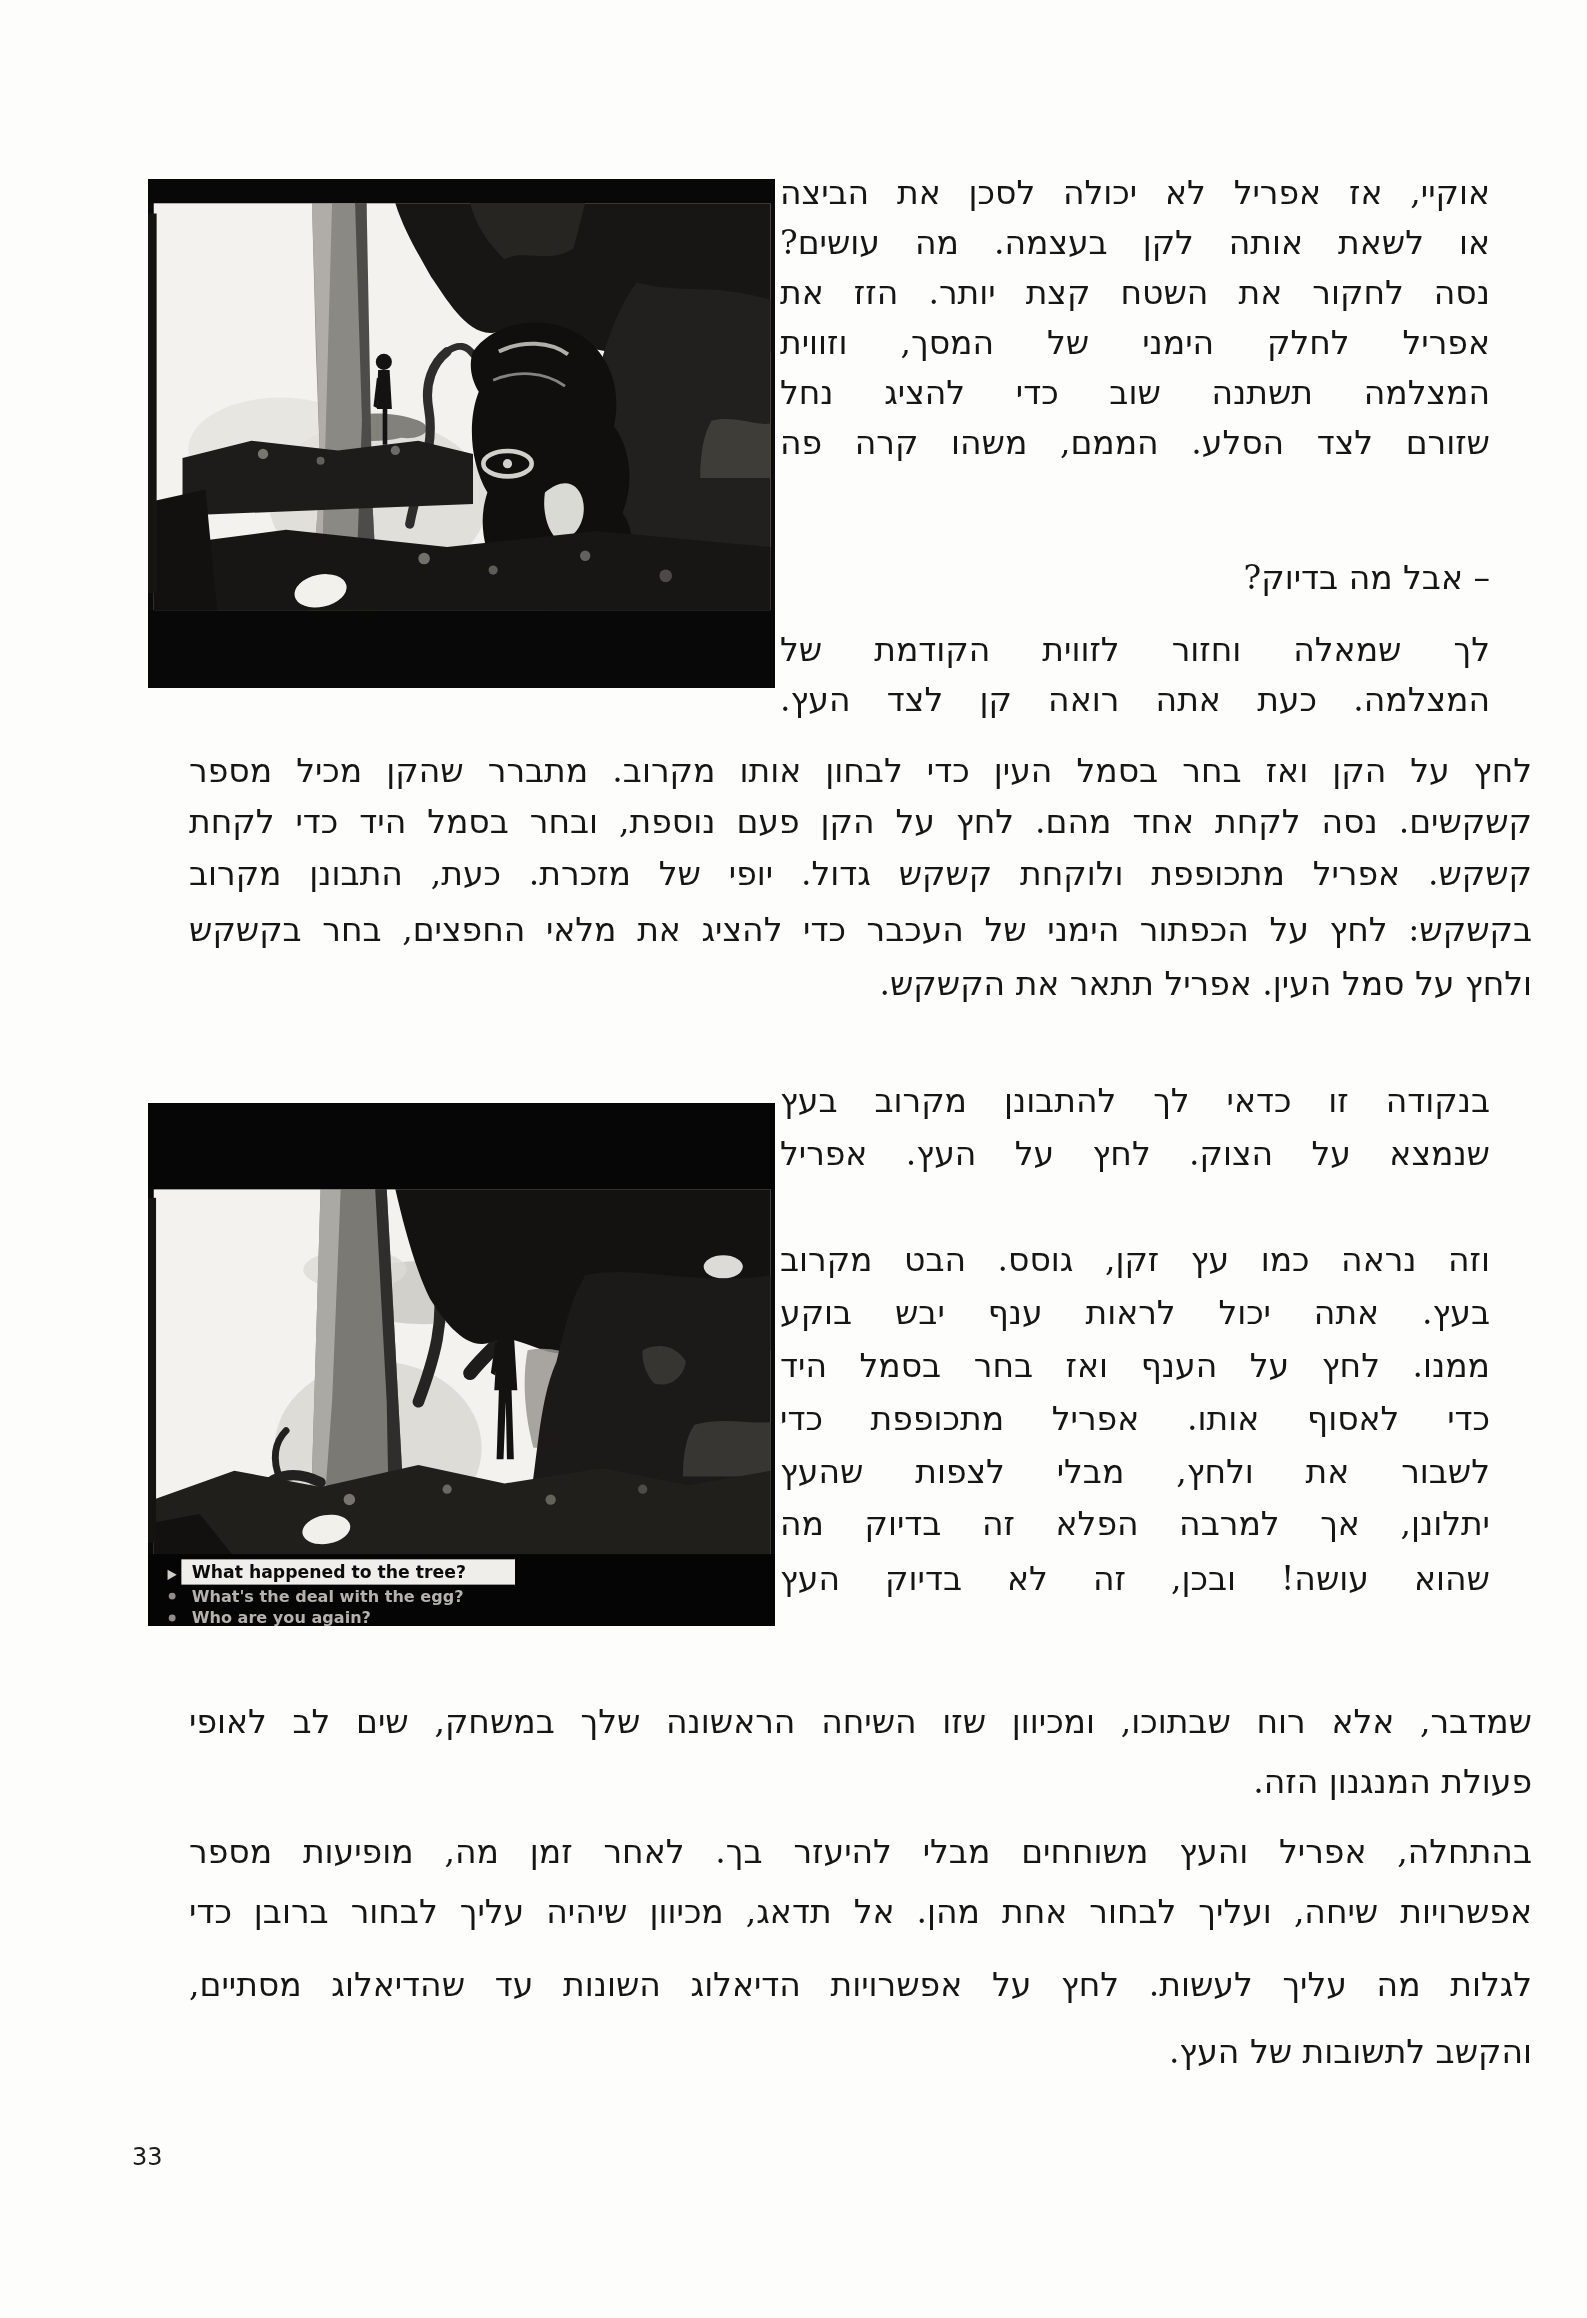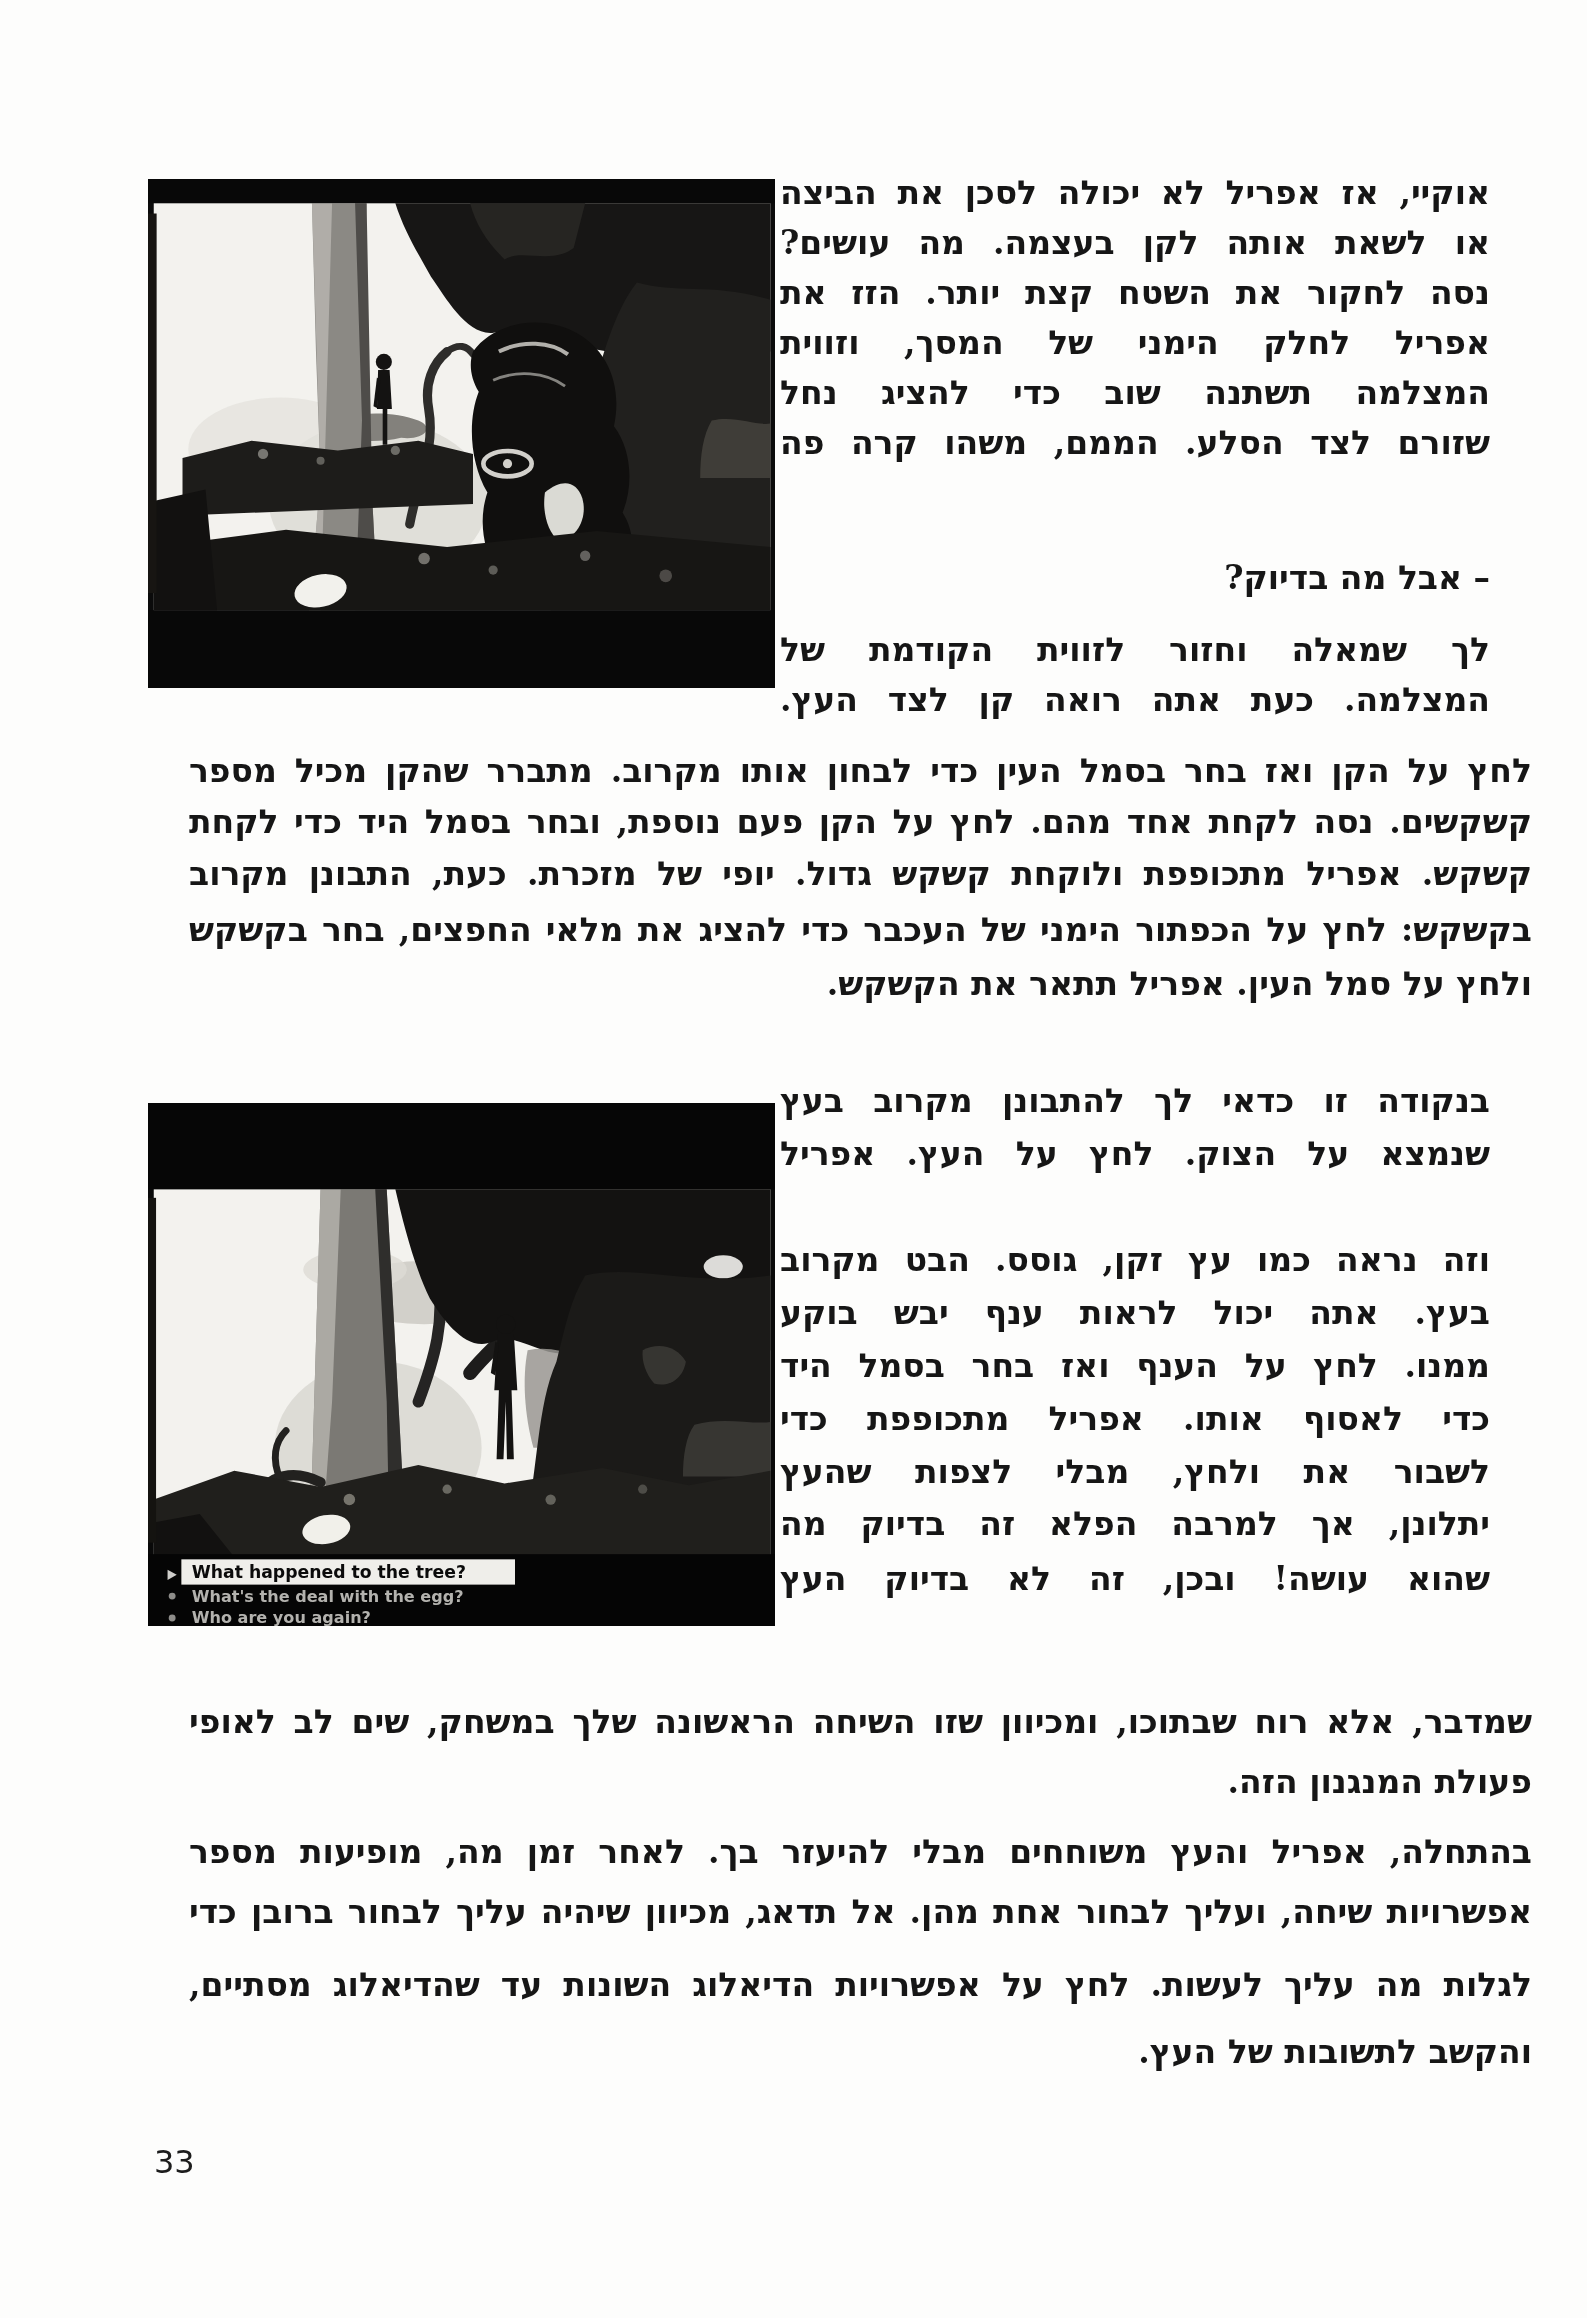--- a/index.html
+++ b/index.html
@@ -11,35 +11,35 @@
     font-family:"DejaVu Serif","DejaVu Sans",serif;
   }
   .line{
     position:absolute;
     direction:rtl;
     font-size:33px;
     line-height:45px;
     height:47px;
     overflow:hidden;
     color:#161616;
-    font-weight:700;
+    font-weight:400;
     letter-spacing:0px;
     text-align:right;
   }
   .nw{left:780px;width:710px;}
   .wd{left:148px;width:1343px;margin-left:41px;}
   .j{text-align:justify;text-align-last:justify;}
   .fig{position:absolute;display:block;margin:0;padding:8px;}
   #fig1{left:140px;top:171px;width:627px;height:509px;}
   #fig2{left:140px;top:1095px;width:627px;height:523px;}
   .fig svg{display:block;width:100%;height:100%;}
   #pagenum{
-    position:absolute;left:154px;top:2143px;
+    position:absolute;left:132px;top:2143px;
     font-family:"DejaVu Sans",sans-serif;
-    font-size:32px;color:#1c1c1c;font-weight:500;
+    font-size:24px;color:#1c1c1c;font-weight:500;
   }
   .dlg-text{font-family:"DejaVu Sans",sans-serif;font-weight:bold;}
 </style>
 </head>
 <body>
 
 <div id="page">
 
   <figure class="fig" id="fig1">
     <svg viewBox="0 0 1090 885" preserveAspectRatio="none">

